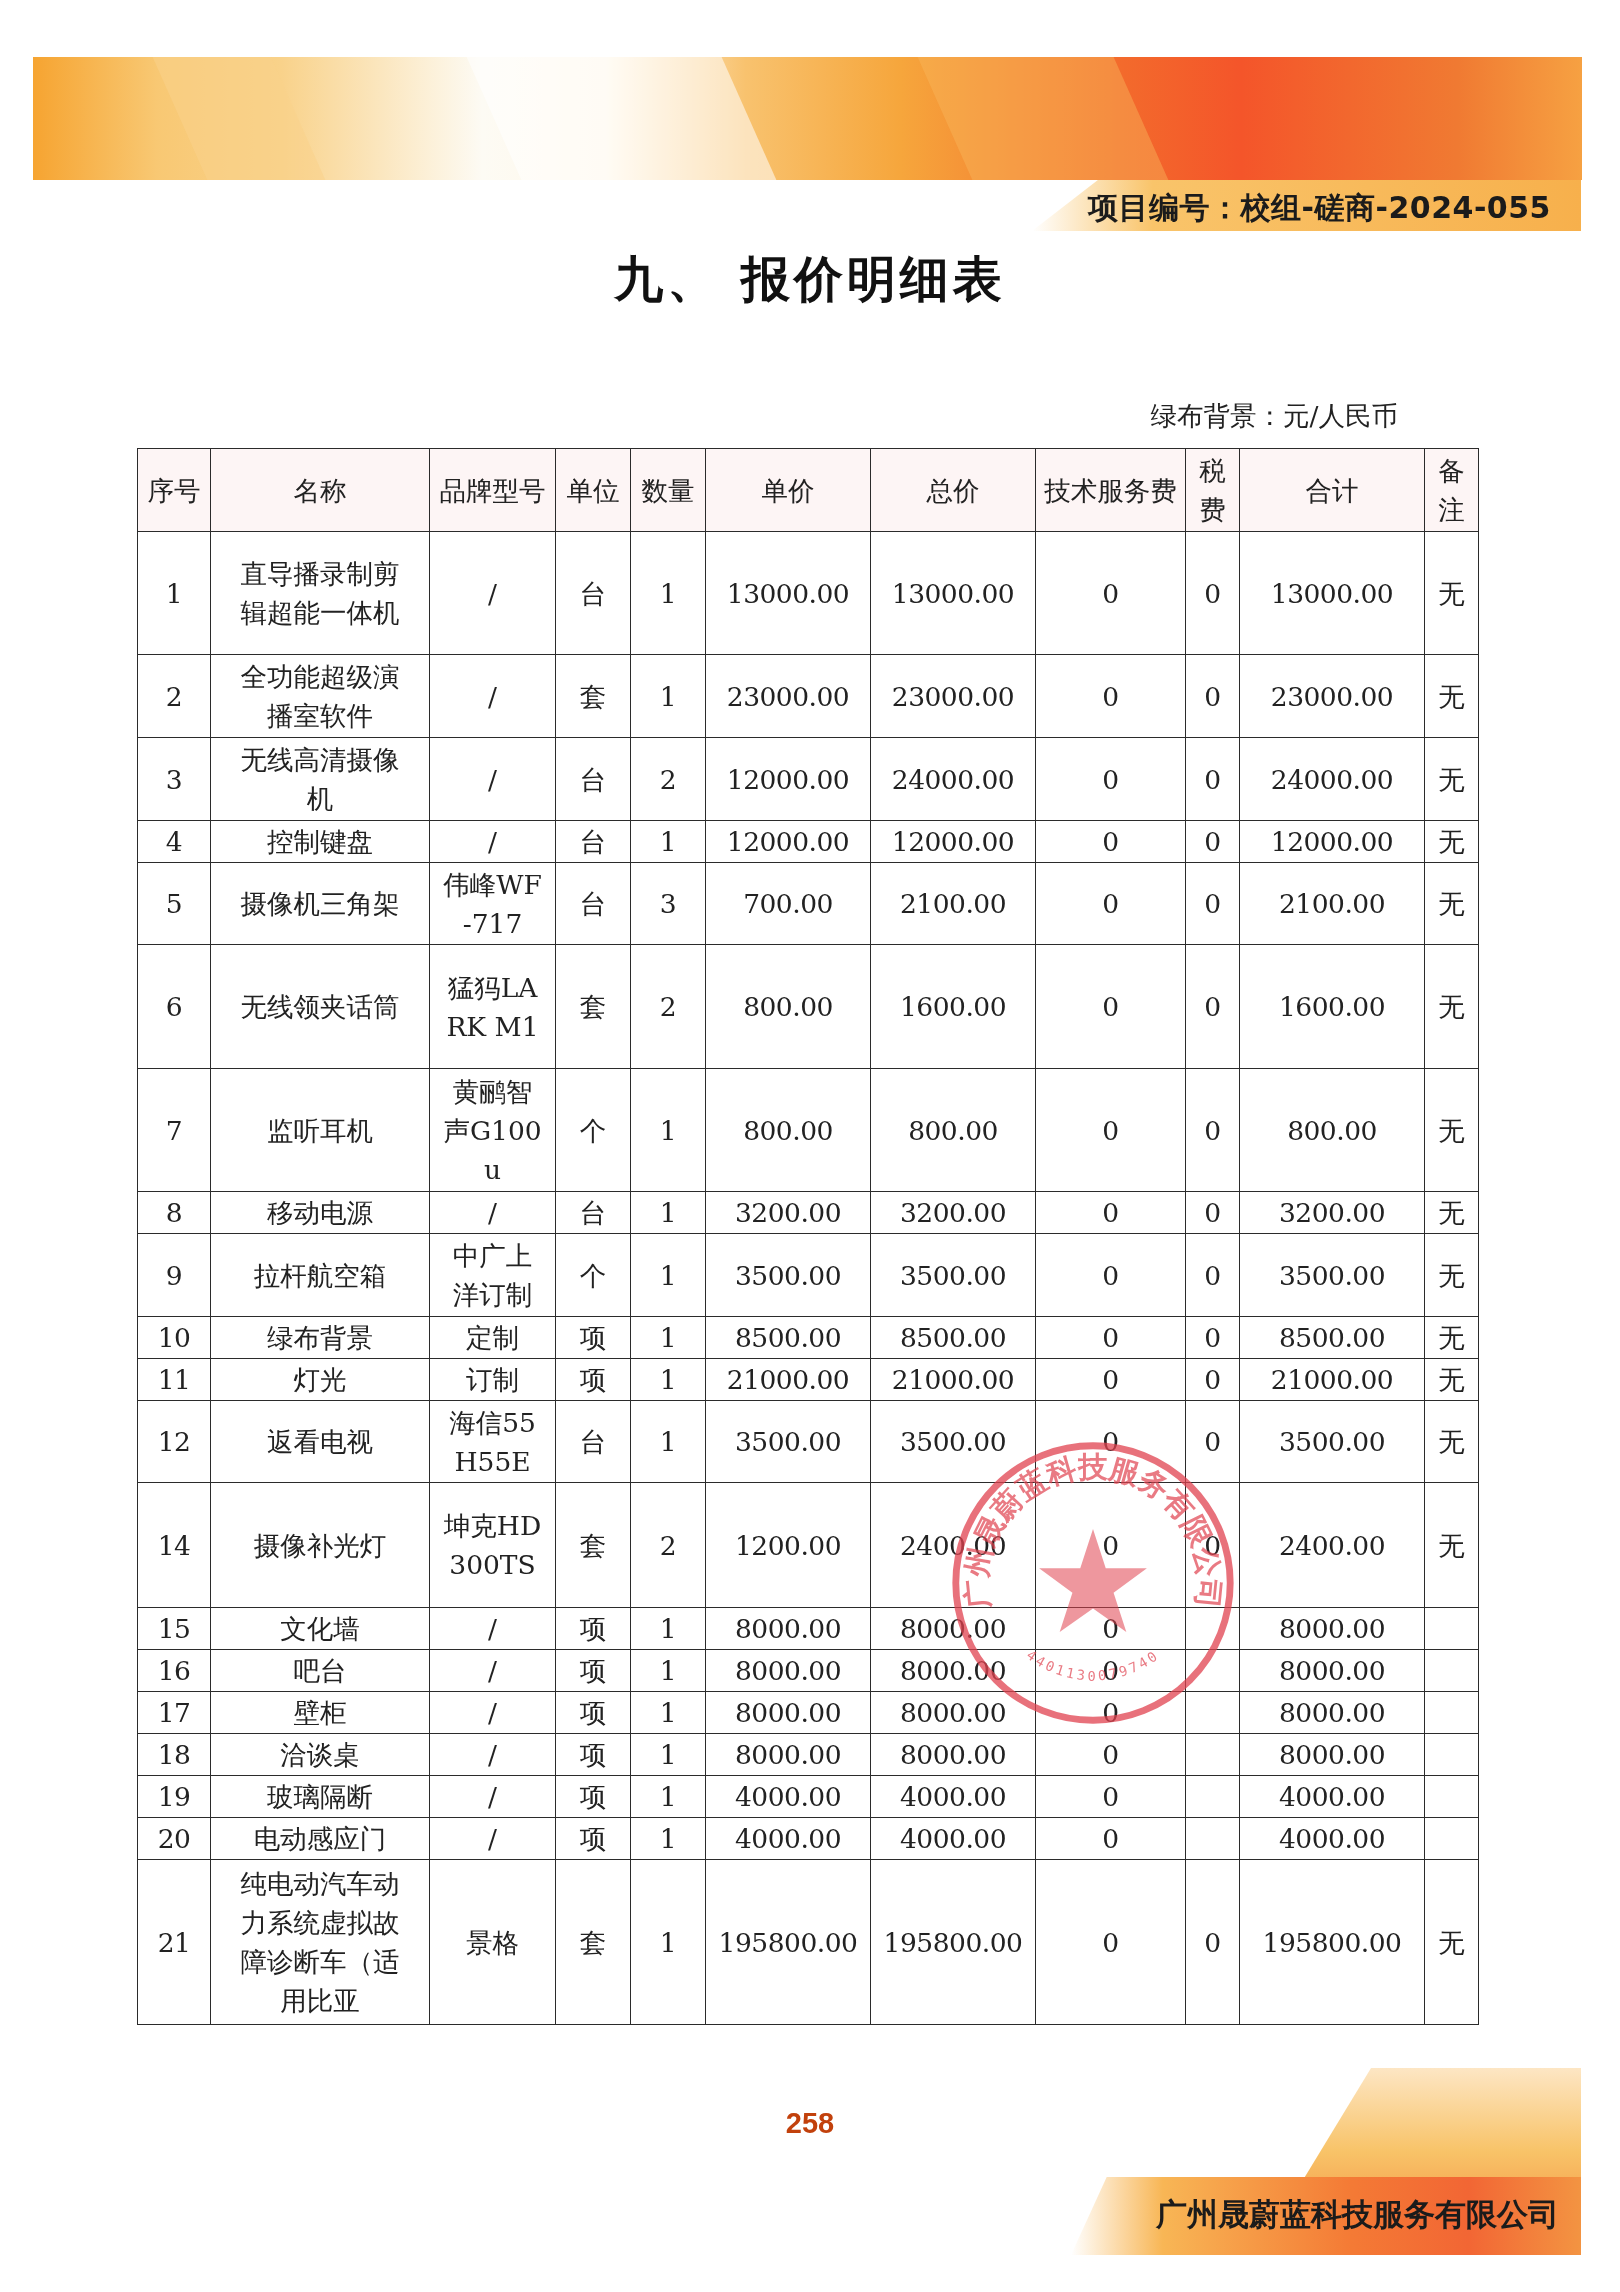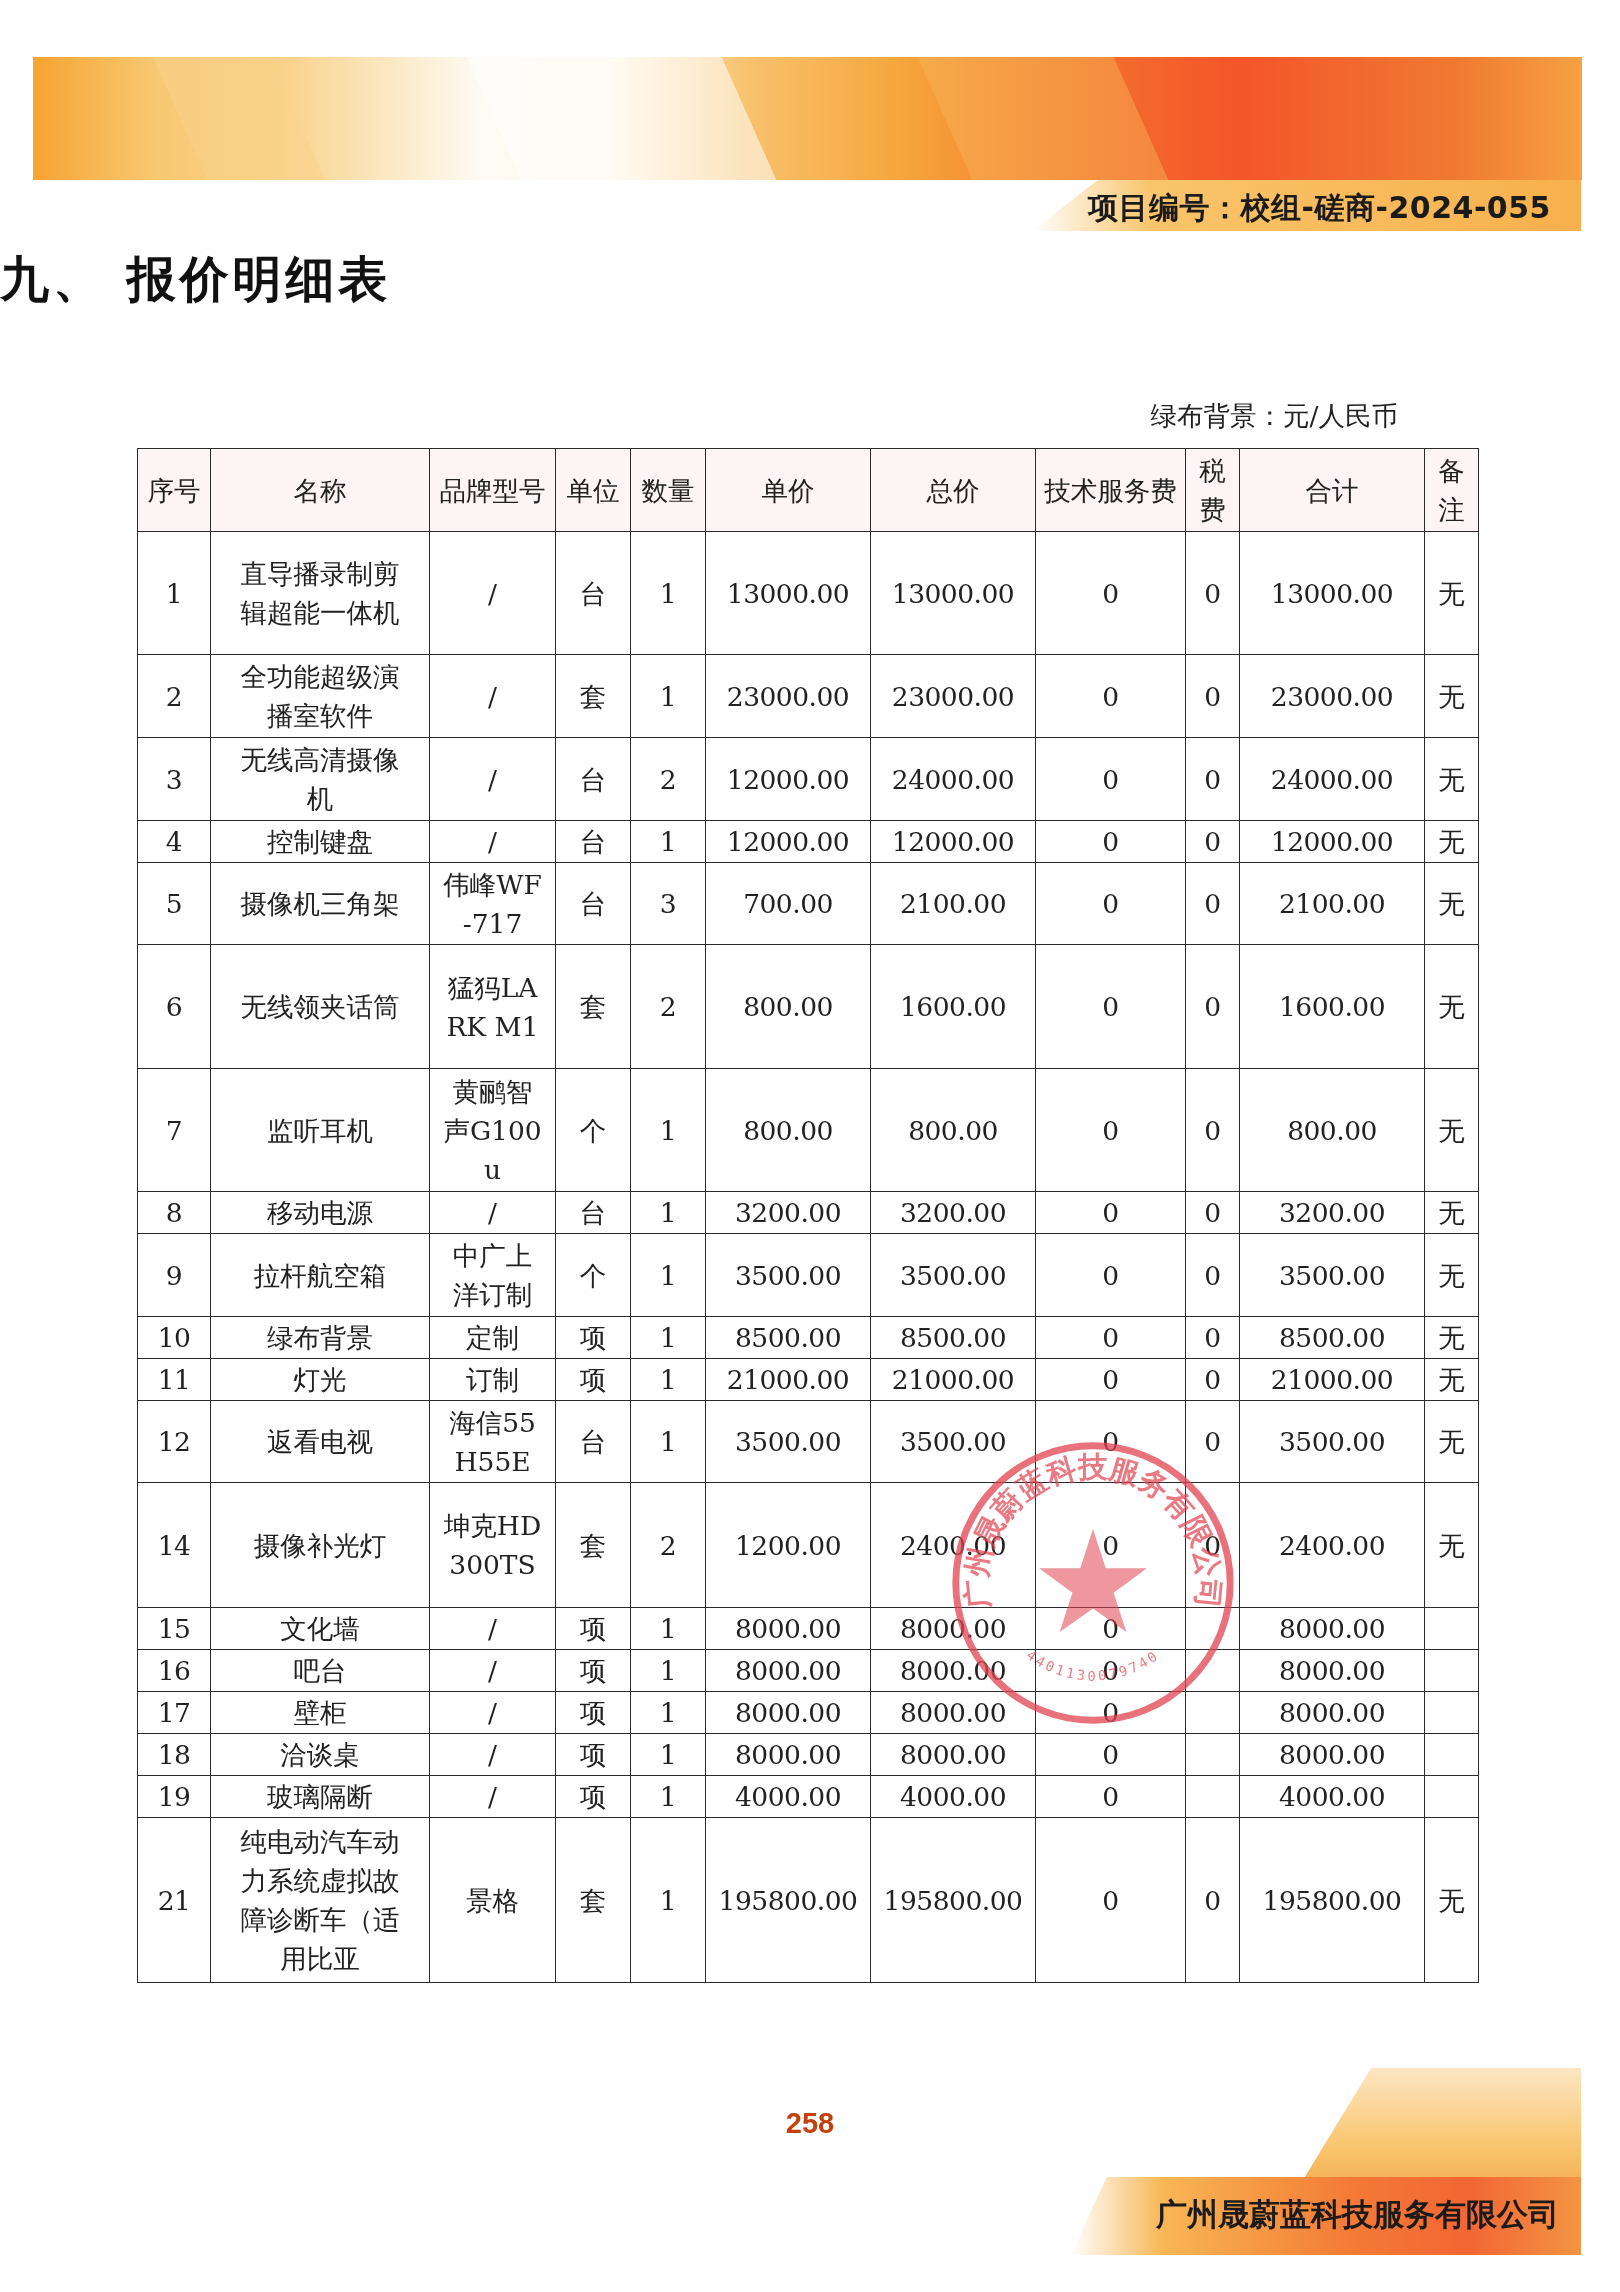--- a/index.html
+++ b/index.html
@@ -17,21 +17,21 @@
   .banner-title { position: absolute; left: 0; right: 0; top: 25.5px; text-align: center;
                   font-family: "DejaVu Sans", sans-serif; font-size: 43px; font-weight: bold;
                   letter-spacing: 1px; color: #1b1b1b; }
   .project-no-band { position: absolute; right: 39px; top: 180px; width: 549px; height: 51px;
                      background: linear-gradient(90deg, rgba(255,255,255,0) 0%, #f9c46a 22%, #f7b04c 100%);
                      clip-path: polygon(12% 0, 100% 0, 100% 100%, 0 100%); }
   .project-no { position: absolute; right: 69px; top: 188px; font-family: "DejaVu Sans", sans-serif;
                 font-size: 30px; font-weight: bold; color: #1b1b1b; letter-spacing: 0.5px; }
 
   
-  .section-title { position: absolute; left: 0; right: 0; top: 247px; text-align: left;
+  .section-title { position: absolute; left: 0; right: 0; top: 247px; text-align: center;
                    font-size: 49px; font-weight: bold; letter-spacing: 3.9px; color: #111; }
   .unit-note { position: absolute; right: 222px; top: 398px; font-size: 26.5px; color: #222; }
 
   
   .price-table { position: absolute; left: 137px; top: 448px; width: 1341px;
                  border-collapse: collapse; table-layout: fixed; }
   .price-table th, .price-table td { border: 1.6px solid #2b2b2b; text-align: center;
        vertical-align: middle; font-weight: normal; font-size: 26.5px; line-height: 39px;
        padding: 0 3.9px; color: #222; word-break: break-all; }
   .price-table th { background: #fdf5f5; line-height: 39px; }
@@ -325,20 +325,33 @@
         <td class="brand">/</td>
         <td class="">项</td>
         <td class="num">1</td>
         <td class="num">4000.00</td>
         <td class="num">4000.00</td>
         <td class="num">0</td>
         <td class="num"></td>
         <td class="num">4000.00</td>
         <td class=""></td>
       </tr>
+      <tr style="height: 42px;">
+        <td class="num">20</td>
+        <td class="name">电动感应门</td>
+        <td class="brand">/</td>
+        <td class="">项</td>
+        <td class="num">1</td>
+        <td class="num">4000.00</td>
+        <td class="num">4000.00</td>
+        <td class="num">0</td>
+        <td class="num"></td>
+        <td class="num">4000.00</td>
+        <td class=""></td>
+      </tr>
       <tr style="height: 165px;">
         <td class="num">21</td>
         <td class="name">纯电动汽车动力系统虚拟故障诊断车（适用比亚</td>
         <td class="brand">景格</td>
         <td class="">套</td>
         <td class="num">1</td>
         <td class="num">195800.00</td>
         <td class="num">195800.00</td>
         <td class="num">0</td>
         <td class="num">0</td>

